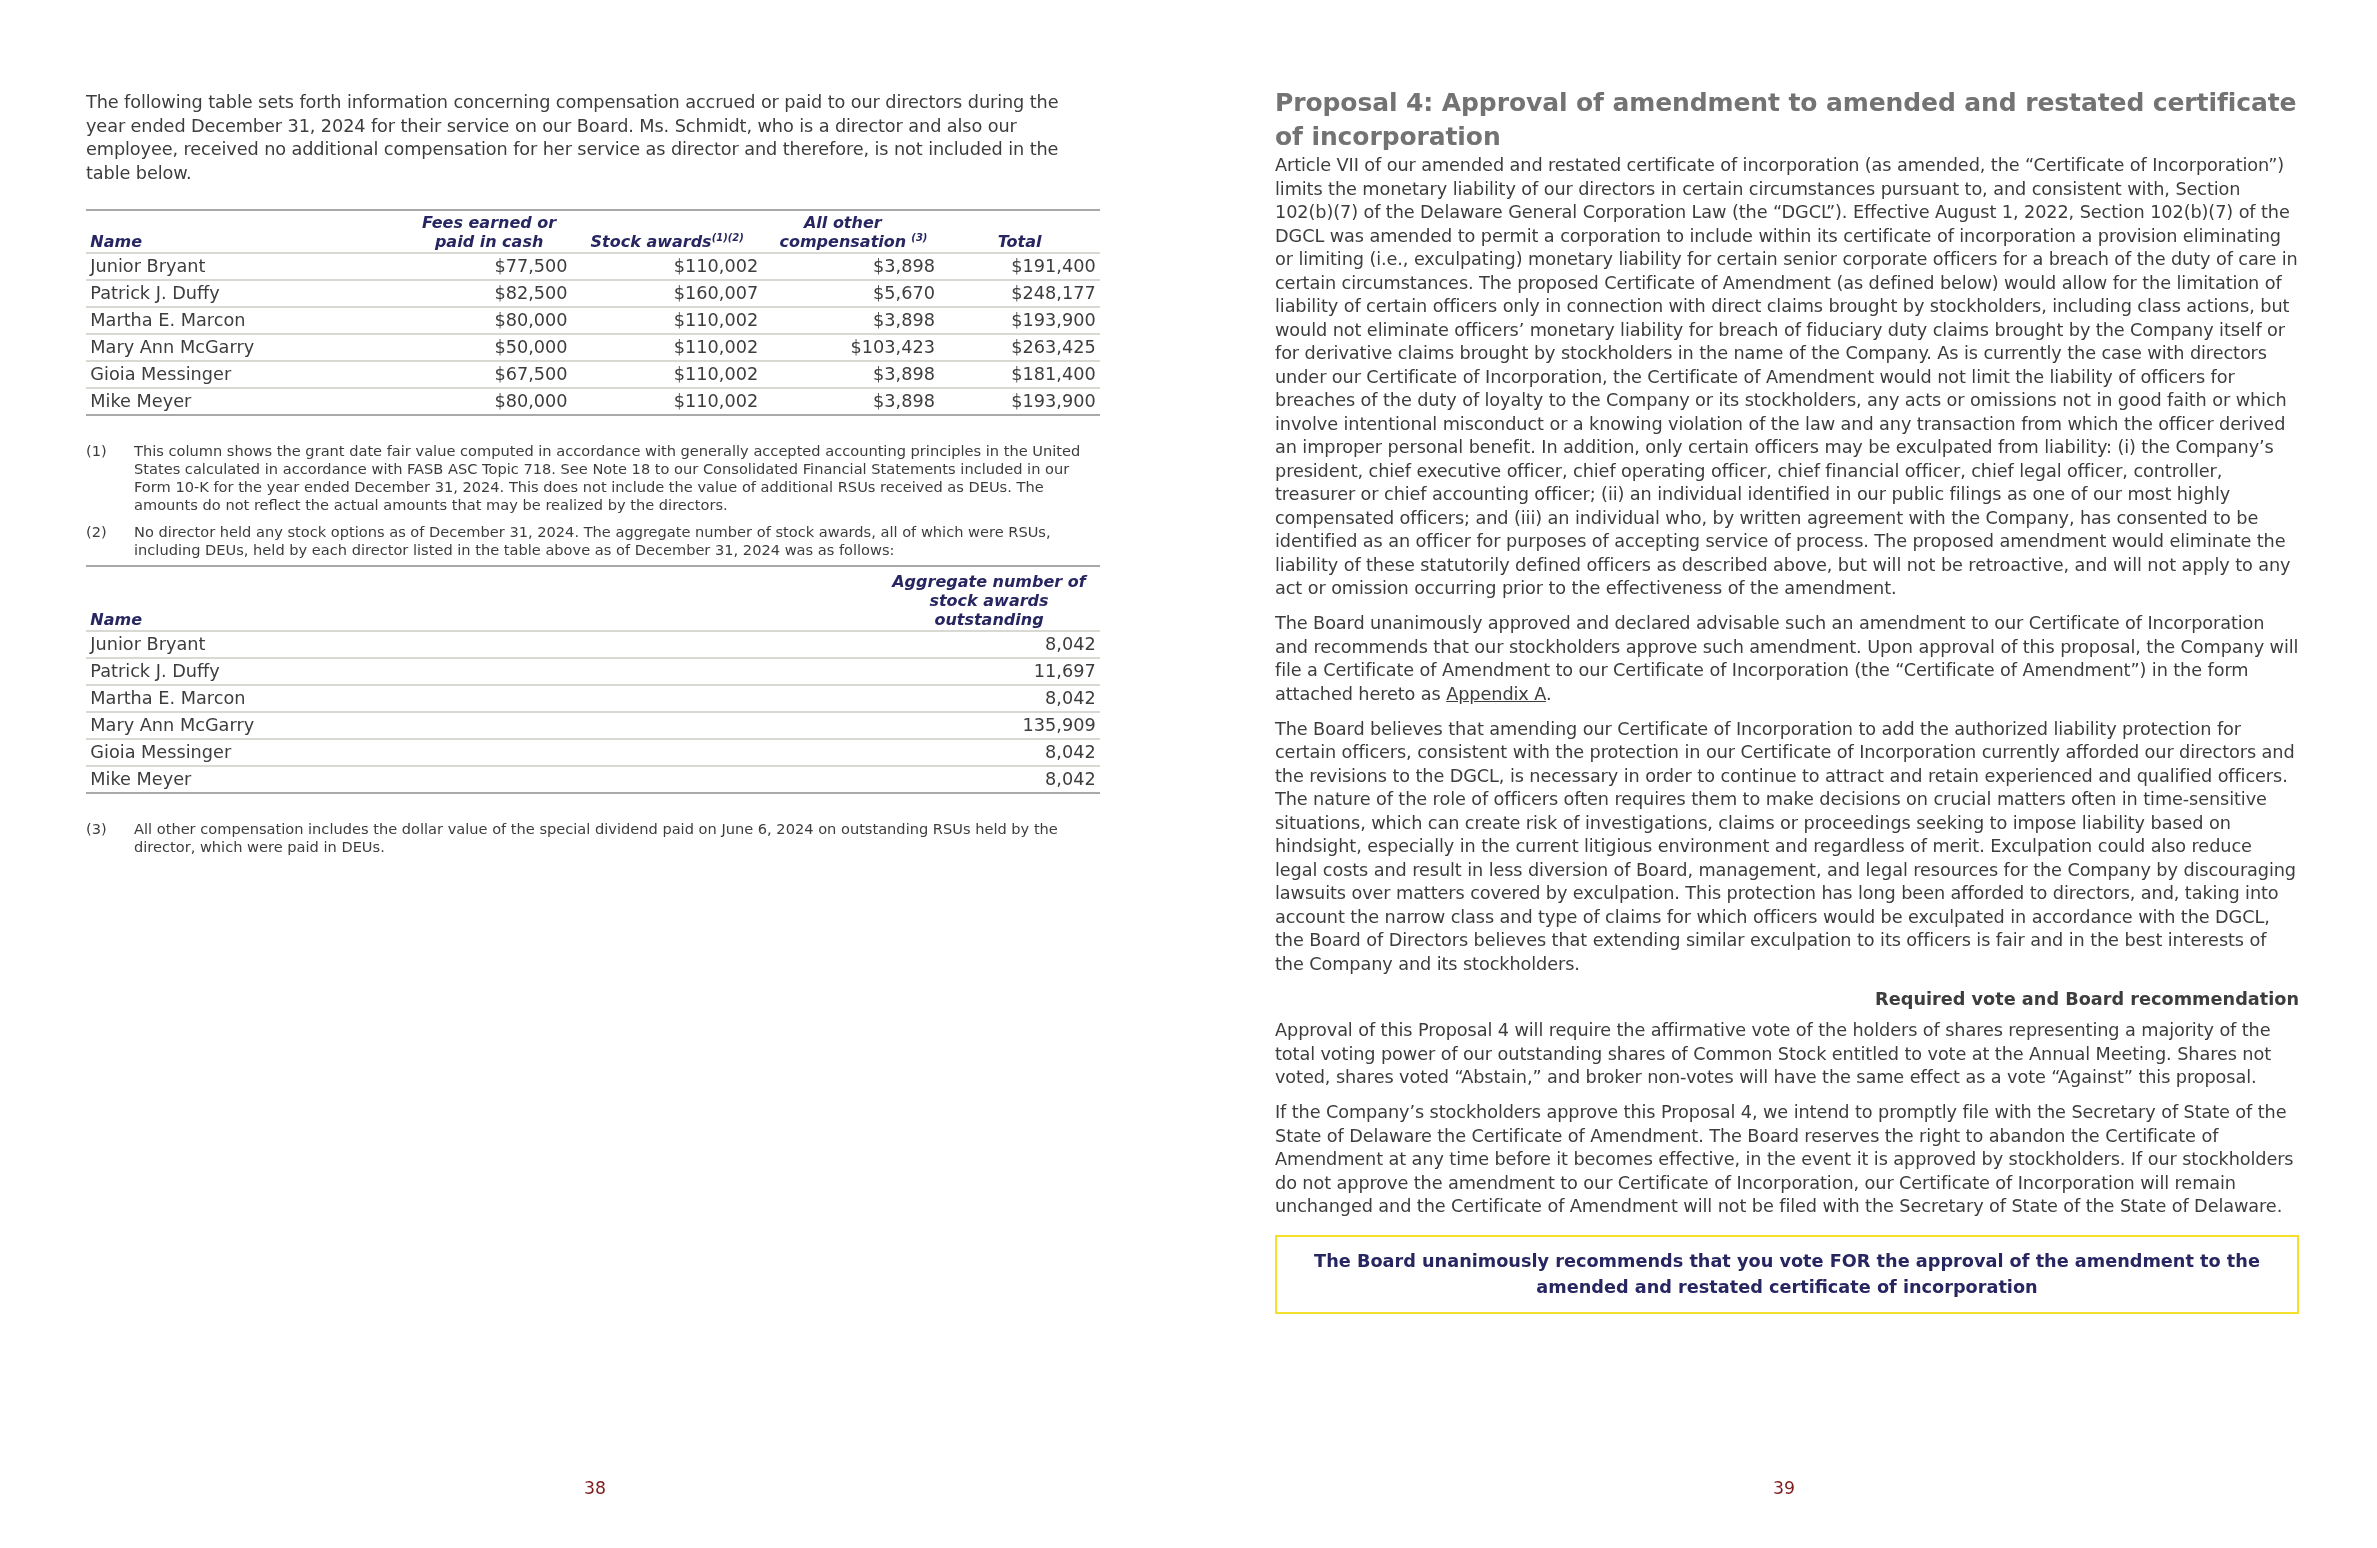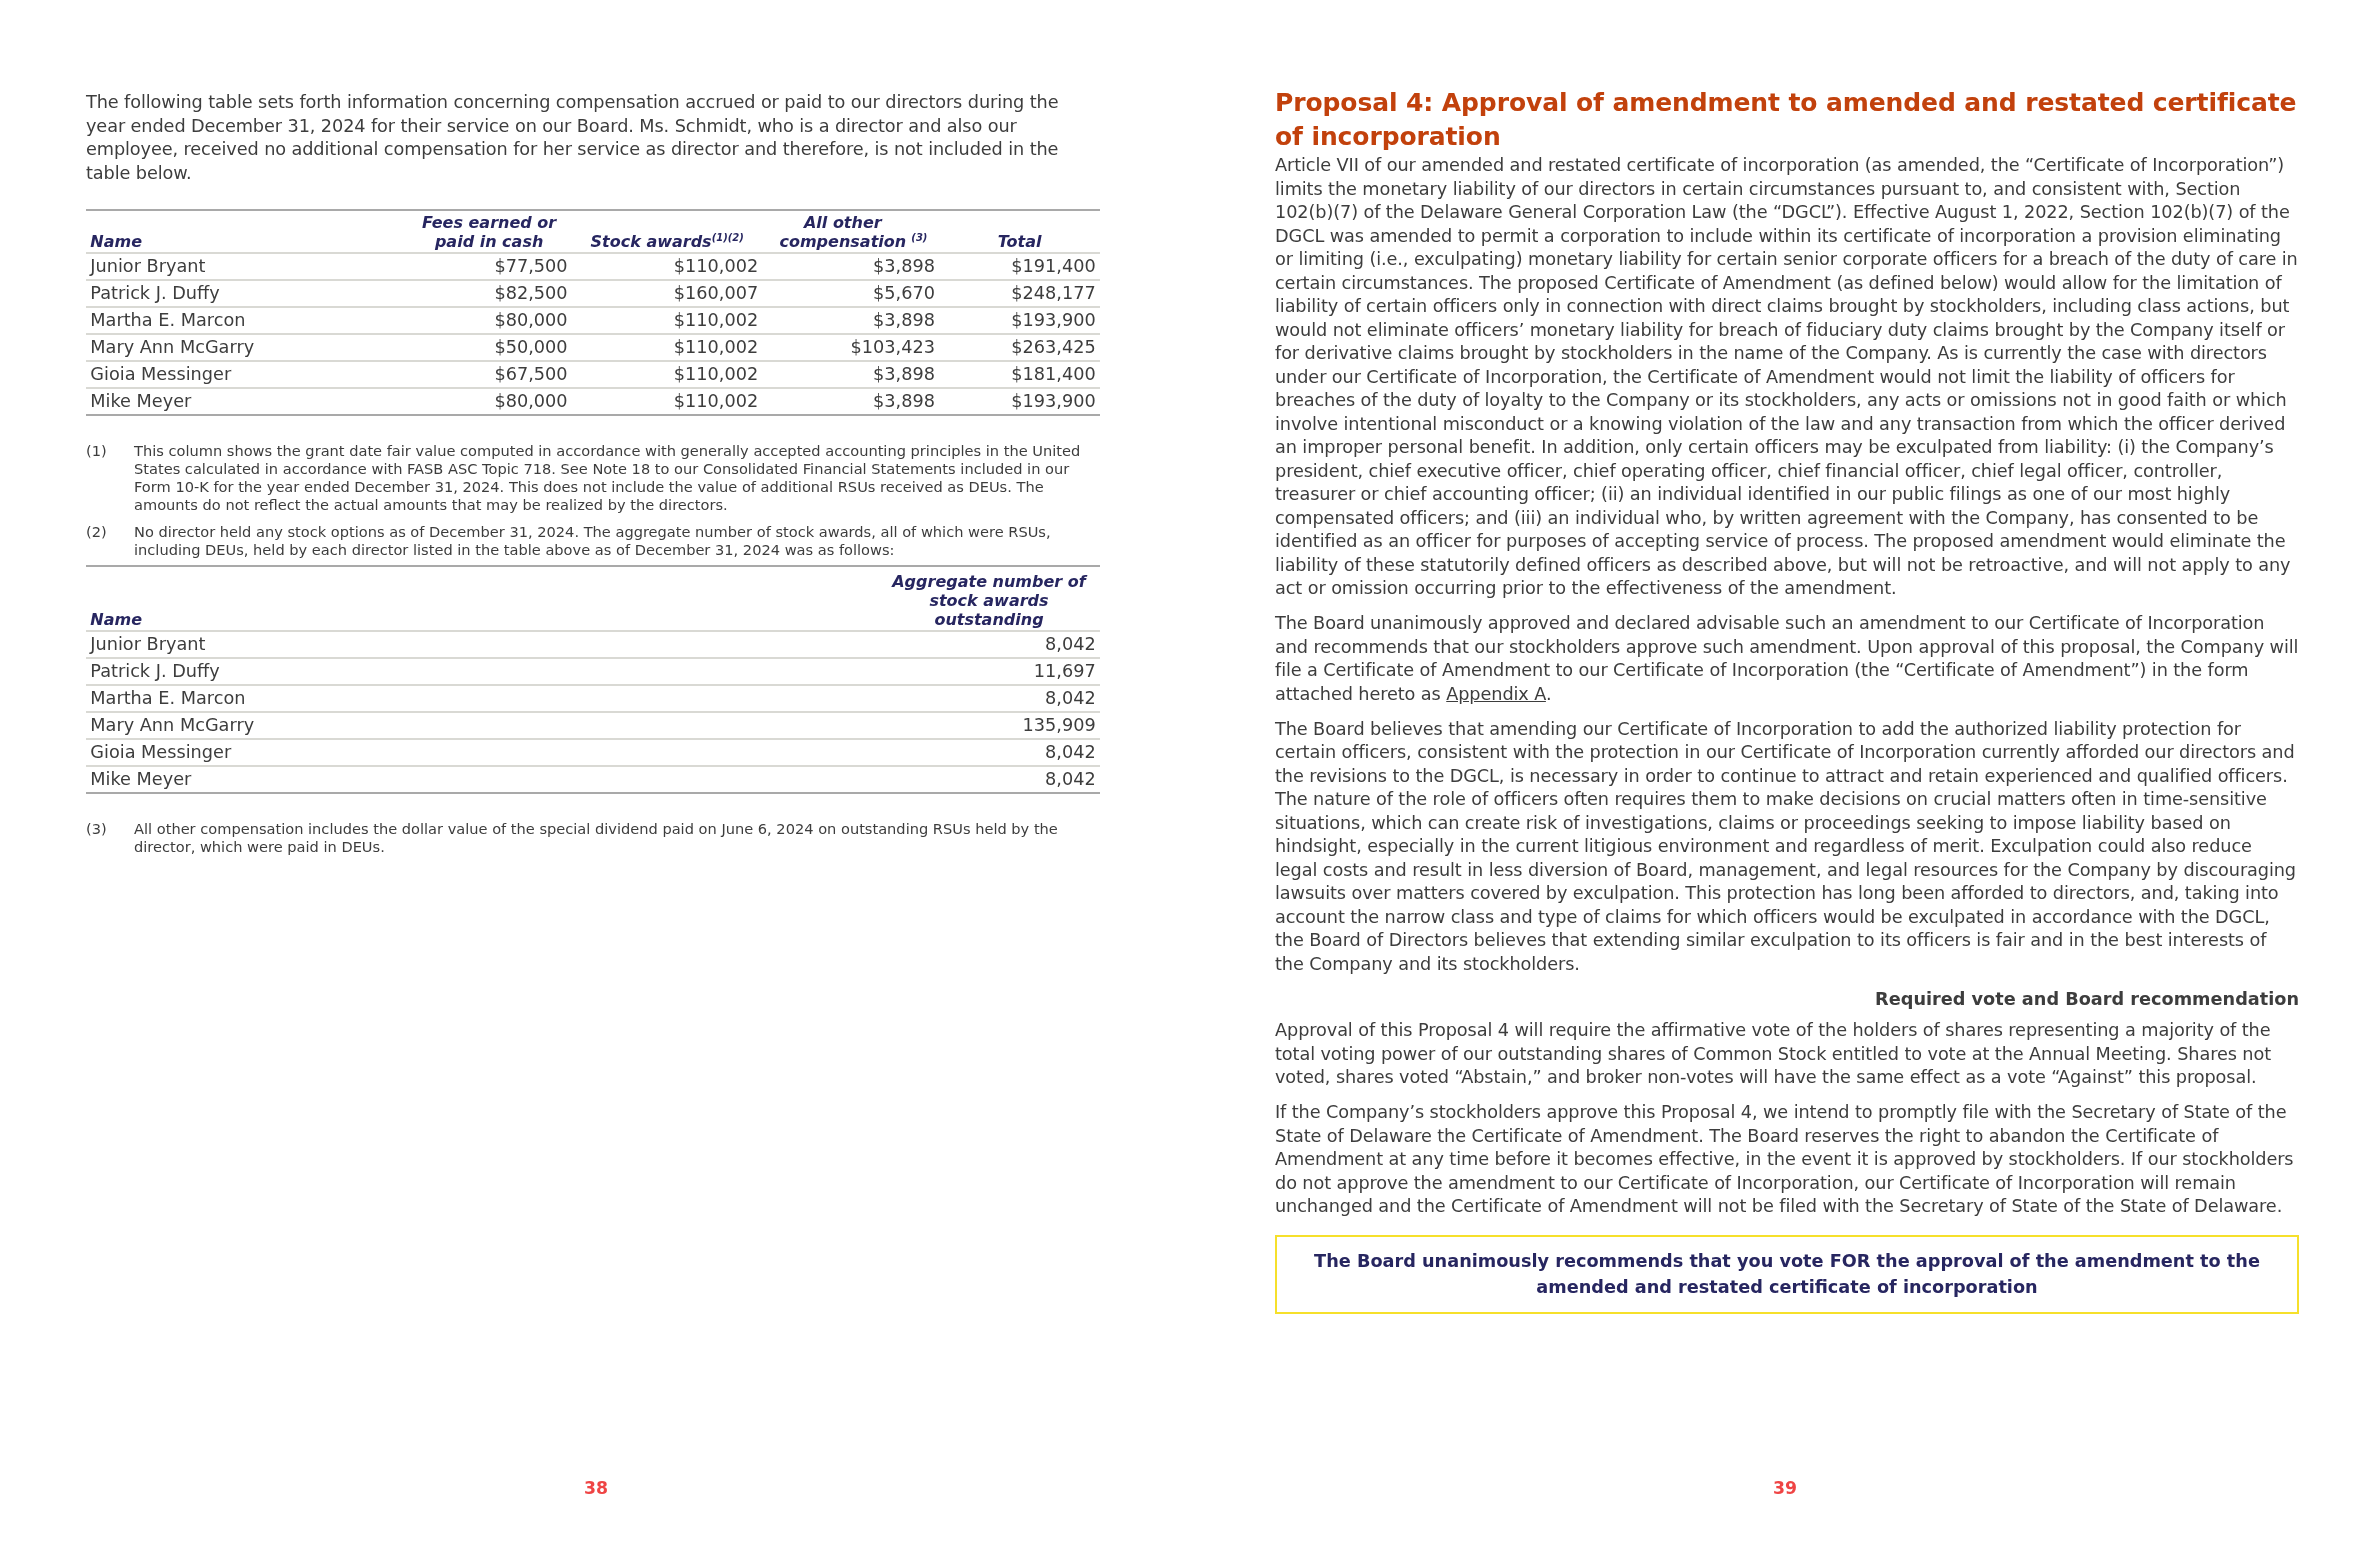--- a/index.html
+++ b/index.html
@@ -41,28 +41,28 @@
   .t2 { top: 565px; }
   .t2 thead tr { height: 65px; }
 
   .footnotes { position: absolute; left: 86px; width: 1016px; font-size: 14.6px; line-height: 18px; color: #3d3d3d; }
   .fn { display: flex; margin: 0 0 8.6px 0; }
   .fn-mark { width: 48px; flex: none; }
   .fn-text { flex: 1; }
   .fn-block-a { top: 442px; }
   .fn-block-b { top: 820px; }
 
-  .page-number { position: absolute; top: 1478px; font-size: 17.3px; color: #ef4444; font-weight: bold; }
+  .page-number { position: absolute; top: 1478px; font-size: 17.3px; color: #7f1d1d; }
   .pn-left { left: 584px; }
   .pn-right { left: 584px; }
 
   
   .right-col { position: absolute; left: 86px; top: 86px; width: 1024px; }
   .proposal-title {
-    margin: 0; color: #c2410c; font-weight: bold; font-size: 25px; line-height: 34px;
+    margin: 0; color: #737373; font-weight: bold; font-size: 25px; line-height: 34px;
     letter-spacing: -0.1px;
   }
   .section-heading {
     margin: 17.3px 0 8.6px 0; font-size: 17.7px; font-weight: bold; color: #3d3d3d; line-height: 23px;
   }
   .right-col .body-text { margin-bottom: 11.5px; }
   .link-text { text-decoration: underline; }
   .callout {
     margin-top: 16px; border: 2.9px solid #f6e02b; padding: 11.5px 14.4px 11.5px 14.4px;
     text-align: center; color: #272660; font-weight: bold; font-size: 17.7px; line-height: 26px;

